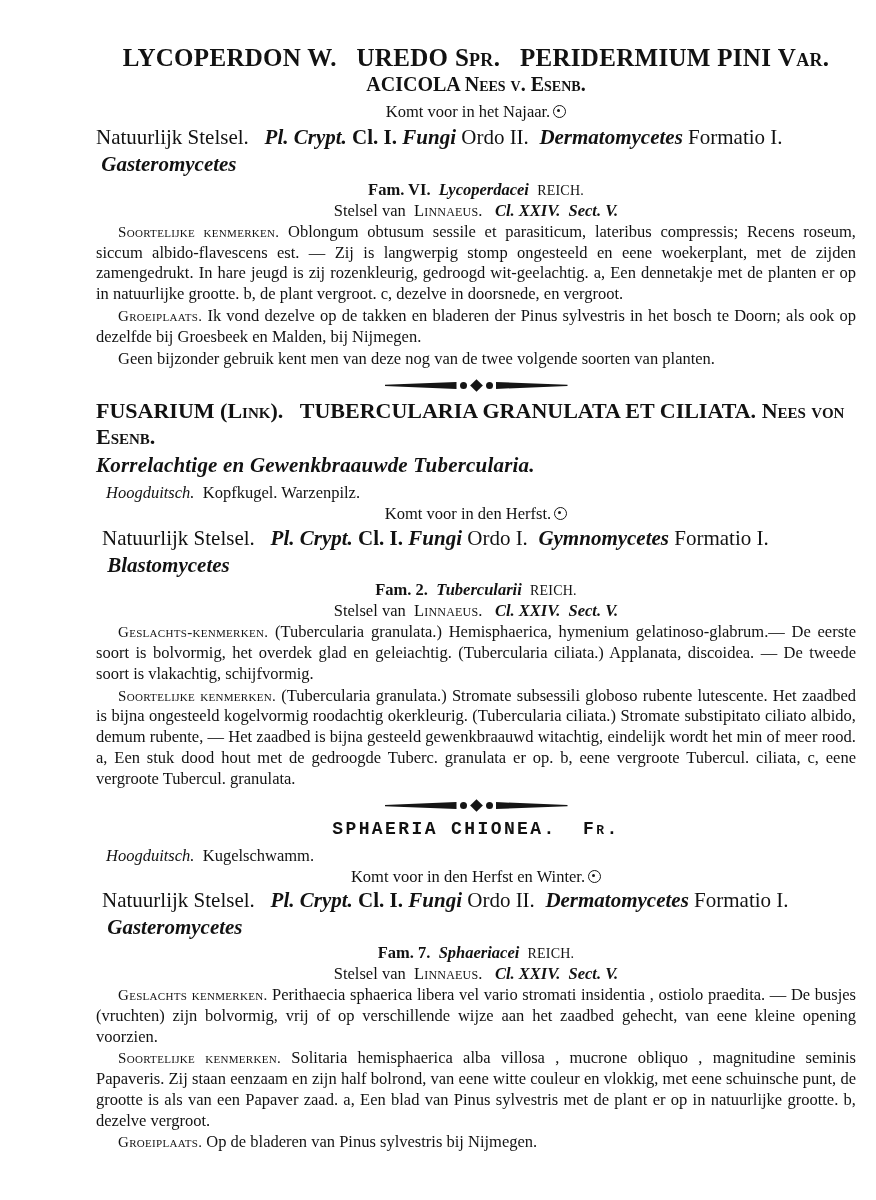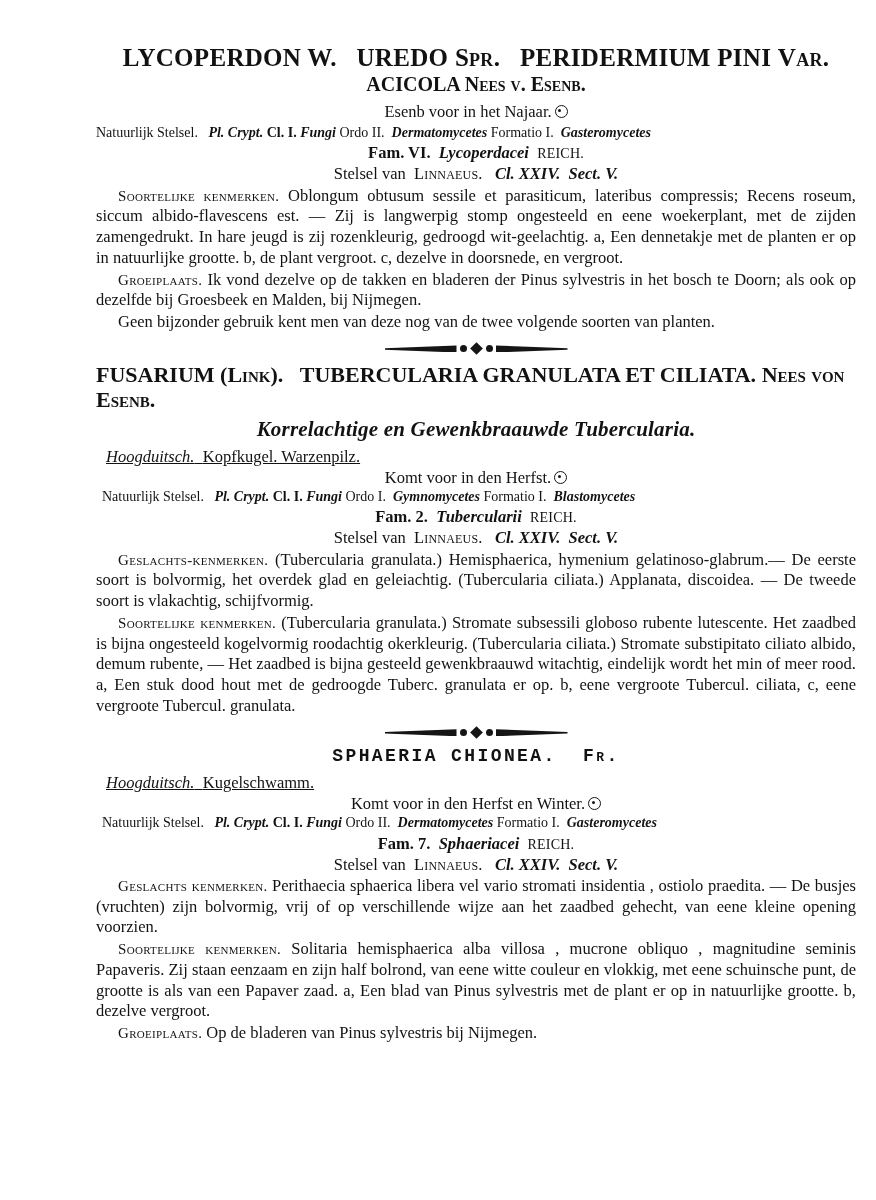--- a/index.html
+++ b/index.html
@@ -54,21 +54,21 @@
 
   .head-genus {
     font-weight: bold;
     font-size: 22px;
     line-height: 1.15;
     text-align: left;
     margin-top: 2px;
   }
 
   .head-vern {
-    text-align: center;
+    text-align: left;
     font-style: italic;
     font-weight: bold;
     font-size: 21px;
     margin-top: 4px;
     letter-spacing: 0.2px;
   }
 
   .head-sphaeria {
     text-align: center;
     font-weight: bold;
@@ -97,24 +97,23 @@
     letter-spacing: 0.3px;
     padding-left: 22px;
   }
   .indent-first {
     text-indent: 22px;
   }
   .hoog {
     font-size: 16.5px;
     line-height: 1.3;
     padding-left: 10px;
-    text-decoration: underline;
   }
   .natline {
-    font-size: 14px;
+    font-size: 21px;
     line-height: 1.3;
   }
   .natline-indent { padding-left: 6px; }
 
   
   .divider {
     display: flex;
     align-items: center;
     justify-content: center;
     margin: 7px 0 4px 0;
@@ -182,21 +181,21 @@
       <span class="b">PERIDERMIUM PINI</span>
       <span class="bsc">Var.</span>
     </div>
 
     <div class="head-line2">
       <span class="b">ACICOLA</span>
       <span class="bsc">Nees v. Esenb.</span>
     </div>
 
     <div class="center line" style="margin-top:5px">
-      <span>Esenb voor in het Najaar.</span><span class="sun"></span>
+      <span>Komt voor in het Najaar.</span><span class="sun"></span>
     </div>
 
     <div class="natline" style="margin-top:2px">
       <span>Natuurlijk Stelsel.</span>
       &nbsp;&nbsp;<span class="bi">Pl. Crypt.</span>
       <span class="b">Cl. I.</span>
       <span class="bi">Fungi</span>
       <span>Ordo II.</span>
       &nbsp;<span class="bi">Dermatomycetes</span>
       <span>Formatio I.</span>

